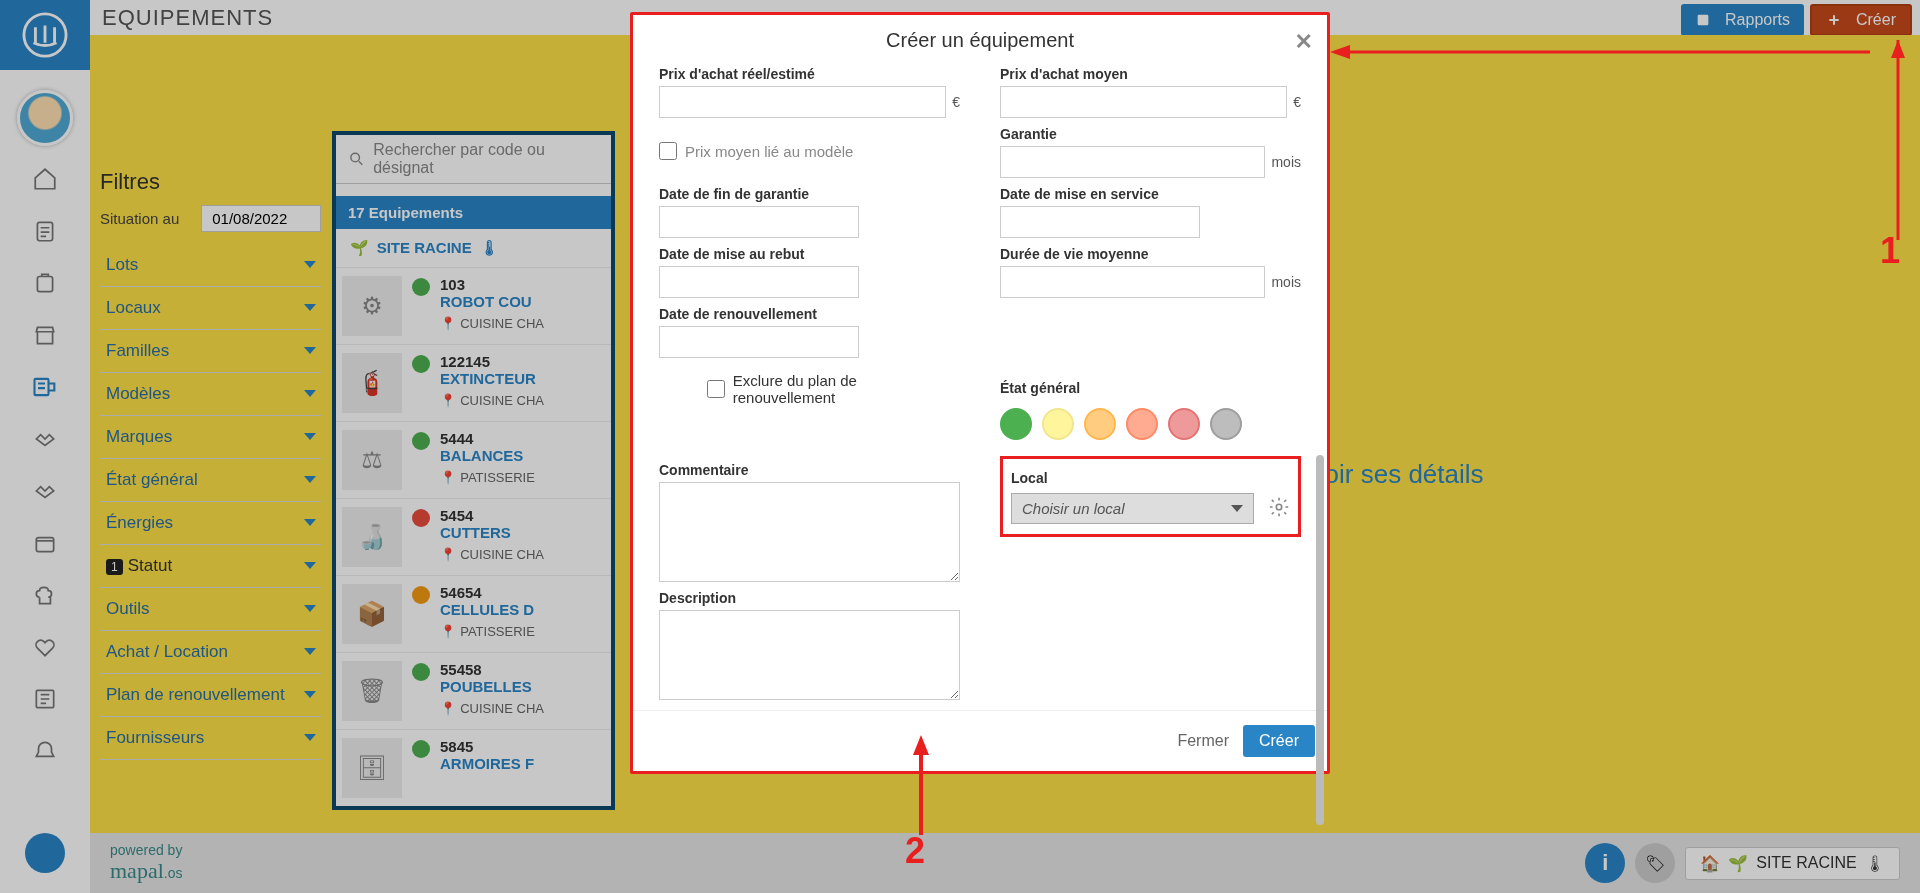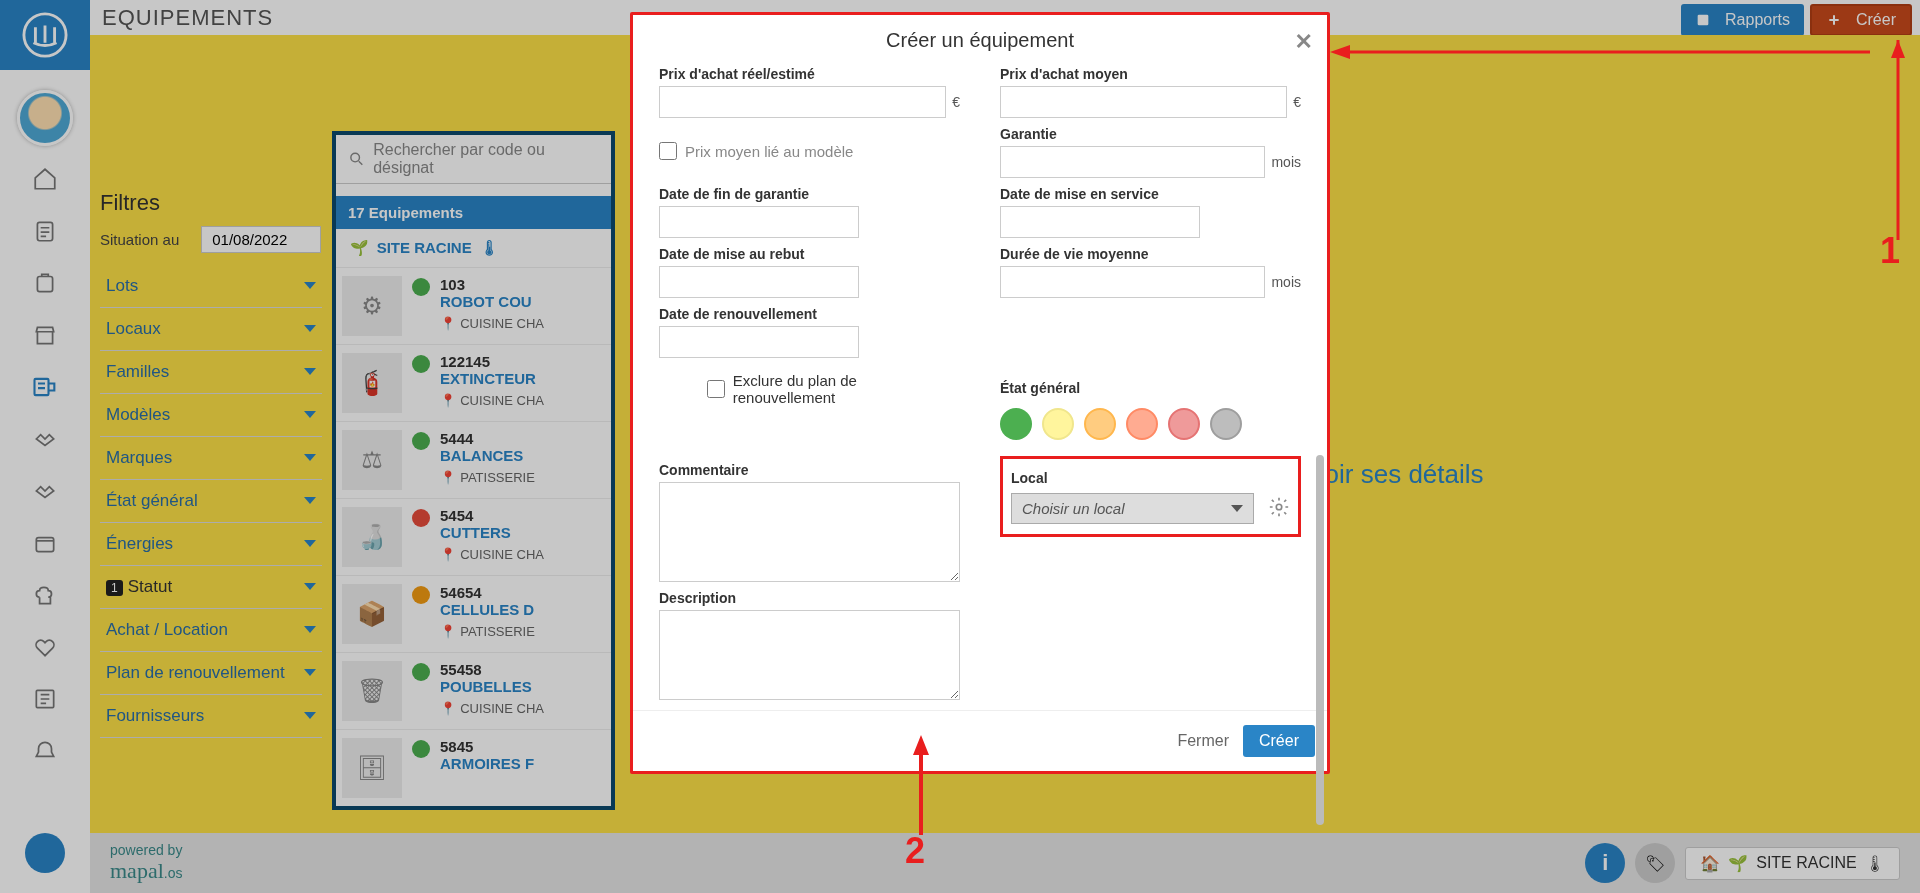--- a/index.html
+++ b/index.html
@@ -215,20 +215,24 @@
         </div>
         <div class="filter-item">
           <span>Énergies</span>
           <span class="caret"></span>
         </div>
         <div class="filter-item stat">
           <span><span class="badge">1</span>Statut</span>
           <span class="caret"></span>
         </div>
         <div class="filter-item">
+          <span>Outils</span>
+          <span class="caret"></span>
+        </div>
+        <div class="filter-item">
           <span>Achat / Location</span>
           <span class="caret"></span>
         </div>
         <div class="filter-item">
           <span>Plan de renouvellement</span>
           <span class="caret"></span>
         </div>
         <div class="filter-item">
           <span>Fournisseurs</span>
           <span class="caret"></span>

